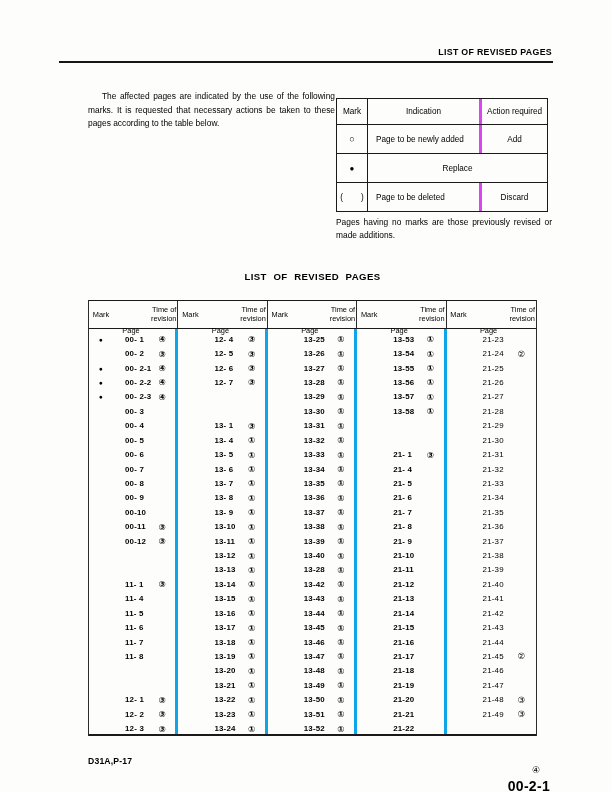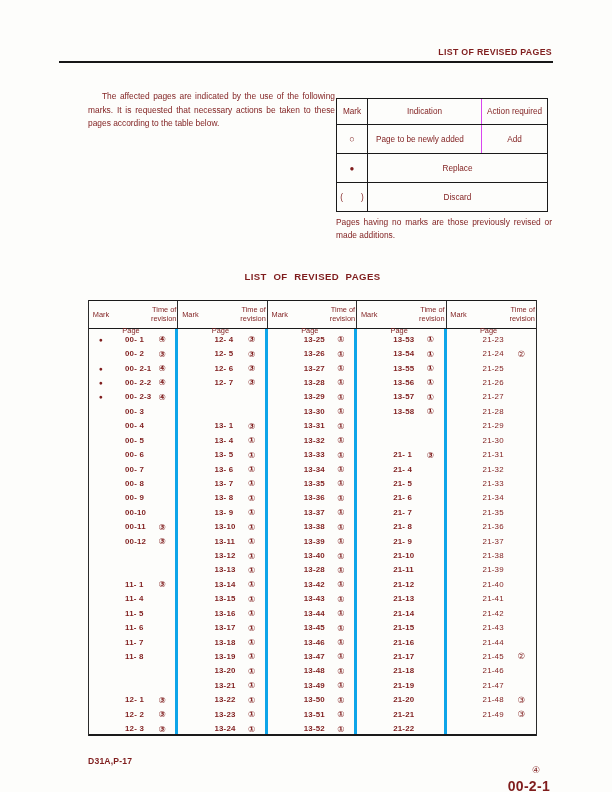--- a/index.html
+++ b/index.html
@@ -1,31 +1,31 @@
 <!DOCTYPE html>
 <html><head>
 <meta charset="utf-8">
 <style>
   html,body{margin:0;padding:0;background:#fdfdfb;}
   .page{position:relative;width:612px;height:792px;background:#fdfdfb;overflow:hidden;
-        font-family:"Liberation Sans","DejaVu Sans",sans-serif;color:#7f1d1d;}
+        font-family:"Liberation Sans","DejaVu Sans",sans-serif;color:#000000;}
   *{box-sizing:border-box;}
 
   .header-title{position:absolute;top:47px;right:60px;font-size:8.8px;font-weight:bold;letter-spacing:.3px;}
   .header-rule{position:absolute;left:59px;top:61px;width:494px;height:2.4px;background:#171717;}
 
   .intro{position:absolute;left:88px;top:90px;width:247px;font-size:8.4px;line-height:13.6px;
          text-align:justify;text-indent:14px;}
 
   .marks-table{position:absolute;left:336px;top:98px;width:212px;border:1.4px solid #1a1a1a;font-size:8.2px;}
   .mt-row{display:flex;align-items:center;height:29px;border-top:1px solid #1a1a1a;}
   .mt-row.head{height:25px;border-top:none;}
   .mt-mark{width:31px;text-align:center;border-right:1px solid #1a1a1a;align-self:stretch;
            display:flex;align-items:center;justify-content:center;white-space:pre;}
-  .mt-ind{width:114px;padding-left:8px;border-right:1px solid #d946ef;align-self:stretch;
+  .mt-ind{width:114px;padding-left:8px;border-right:3px solid #d946ef;align-self:stretch;
           display:flex;align-items:center;}
   .mt-row.head .mt-ind{justify-content:center;padding-left:0;}
   .mt-act{flex:1;text-align:center;}
   .sym-circle{font-size:9px;}
   .sym-dot{font-size:8px;}
 
   .marks-note{position:absolute;left:336px;top:216px;width:216px;font-size:8.4px;line-height:13px;text-align:justify;}
 
   .rt-title{position:absolute;left:88px;top:271px;width:449px;text-align:center;font-size:9.6px;
             font-weight:bold;letter-spacing:.4px;word-spacing:3.5px;}
@@ -70,20 +70,21 @@
       <span class="mt-mark sym-circle">○</span>
       <span class="mt-ind">Page to be newly added</span>
       <span class="mt-act">Add</span>
     </div>
     <div class="mt-row">
       <span class="mt-mark sym-dot">●</span>
       <span class="mt-act">Replace</span>
     </div>
     <div class="mt-row">
       <span class="mt-mark">(        )</span>
+      <span class="mt-ind">Page to be deleted</span>
       <span class="mt-act">Discard</span>
     </div>
   </div>
 
   <div class="marks-note">Pages having no marks are those previously revised or made additions.</div>
 
   <div class="rt-title">LIST OF REVISED PAGES</div>
 
   <div class="revised-table">
     <div class="rt-header">

